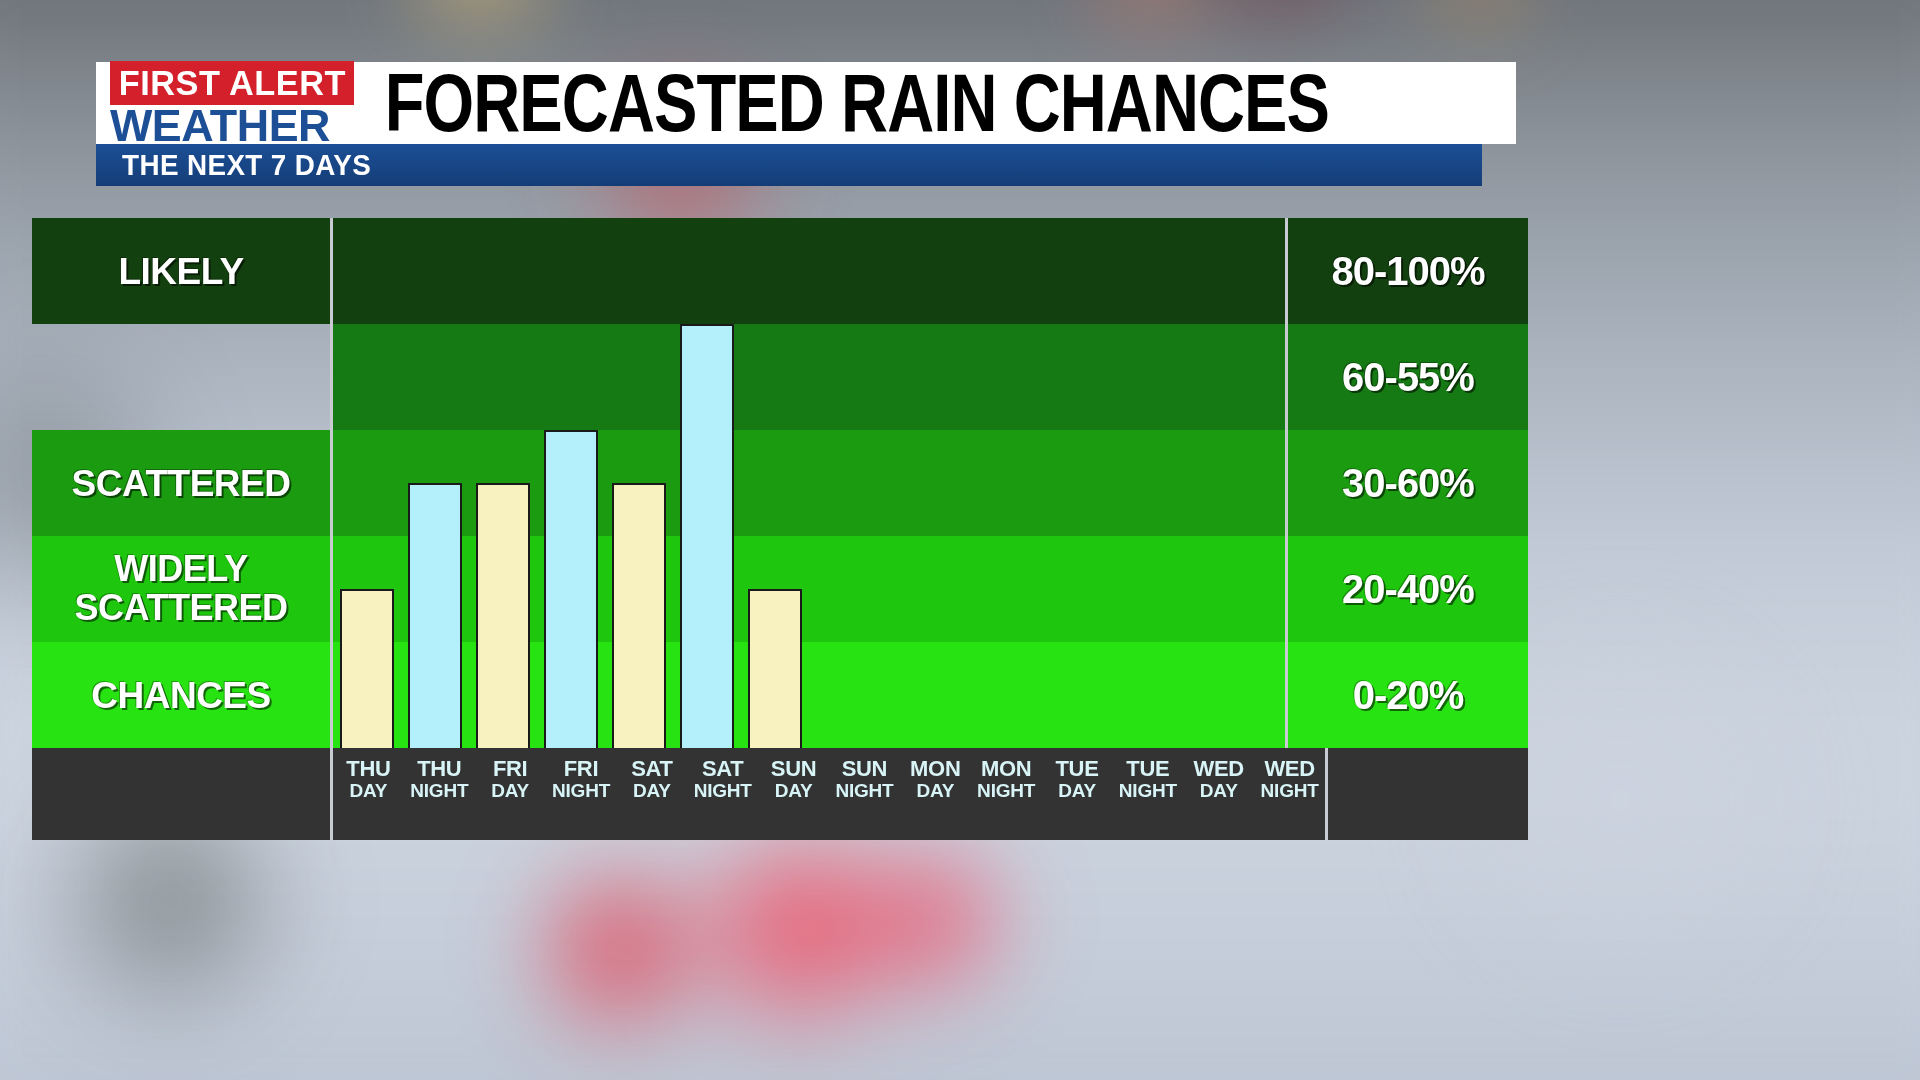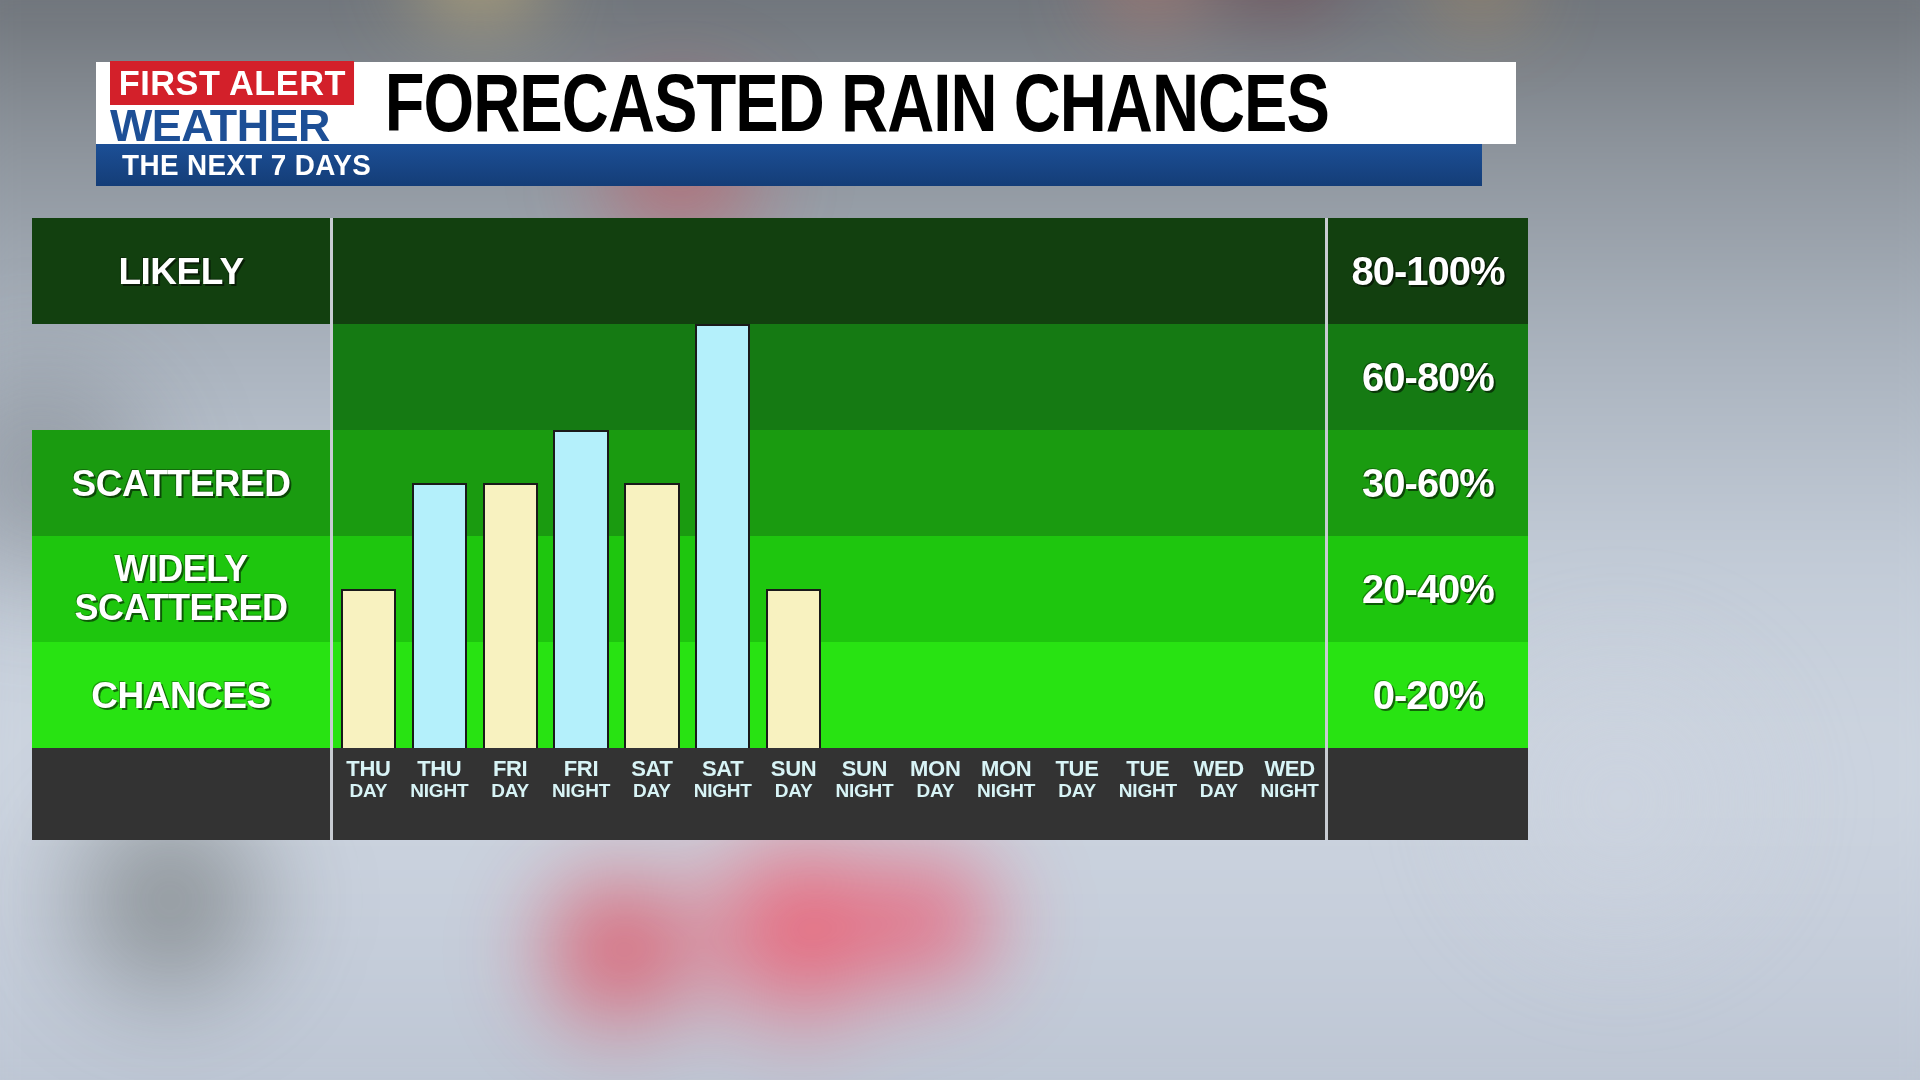--- a/index.html
+++ b/index.html
@@ -110,21 +110,21 @@
     position:relative;
     flex:0 0 auto;
   }
   #plot-col {
     flex:1 1 auto; height:100%;
     position:relative;
     border-left:3px solid #c8ccd2;
     border-right:3px solid #c8ccd2;
   }
   #pct-col {
-    width:200px; height:100%;
+    width:240px; height:100%;
     position:relative;
     flex:0 0 auto;
   }
 
   .band { position:absolute; left:0; right:0; }
   .band-label, .pct-label {
     position:absolute; left:0; right:0;
     top:50%; transform:translateY(-50%);
     text-align:center;
     color:#ffffff;
@@ -258,21 +258,21 @@
         <div class="bar-slot"></div>
         <div class="bar-slot"></div>
       </div>
   </div>
 
   <div id="pct-col">
       <div class="band" style="top: 0%; height: 20%; background: rgb(18, 64, 15);">
         <div class="pct-label">80-100%</div>
       </div>
       <div class="band" style="top: 20%; height: 20%; background: rgb(21, 122, 19);">
-        <div class="pct-label">60-80%</div>
+        <div class="pct-label">60-55%</div>
       </div>
       <div class="band" style="top: 40%; height: 20%; background: rgb(26, 155, 16);">
         <div class="pct-label">30-60%</div>
       </div>
       <div class="band" style="top: 60%; height: 20%; background: rgb(30, 198, 14);">
         <div class="pct-label">20-40%</div>
       </div>
       <div class="band" style="top: 80%; height: 20%; background: rgb(40, 227, 18);">
         <div class="pct-label">0-20%</div>
       </div>

